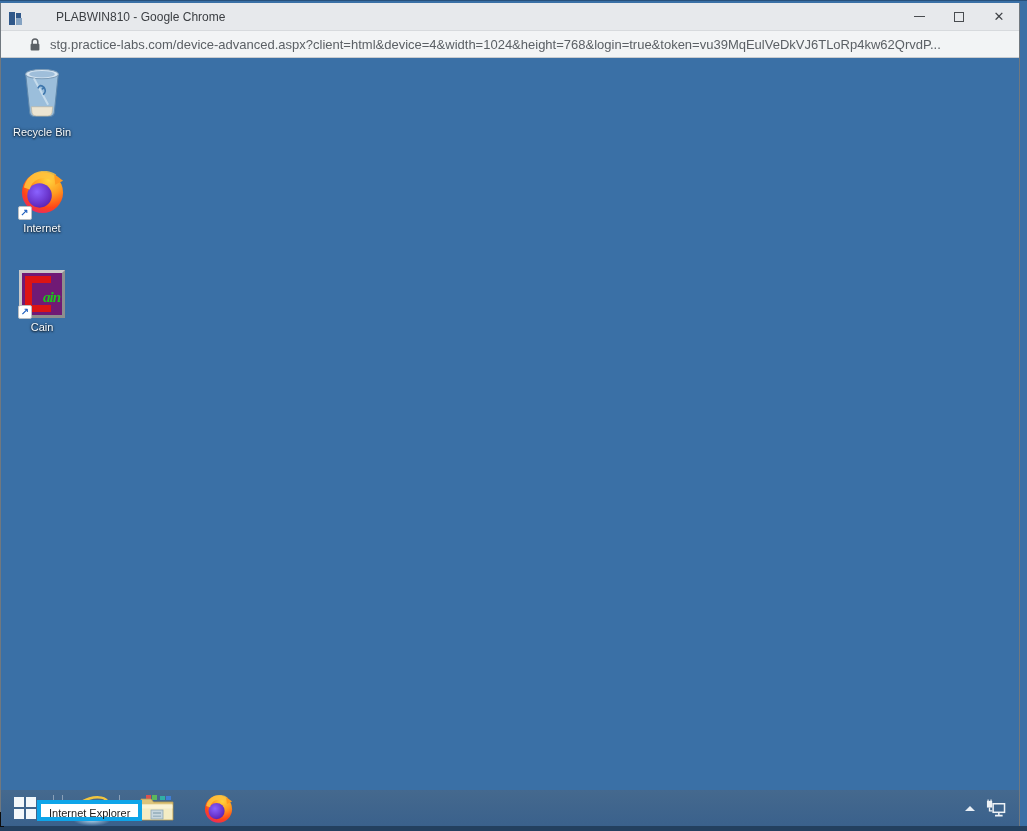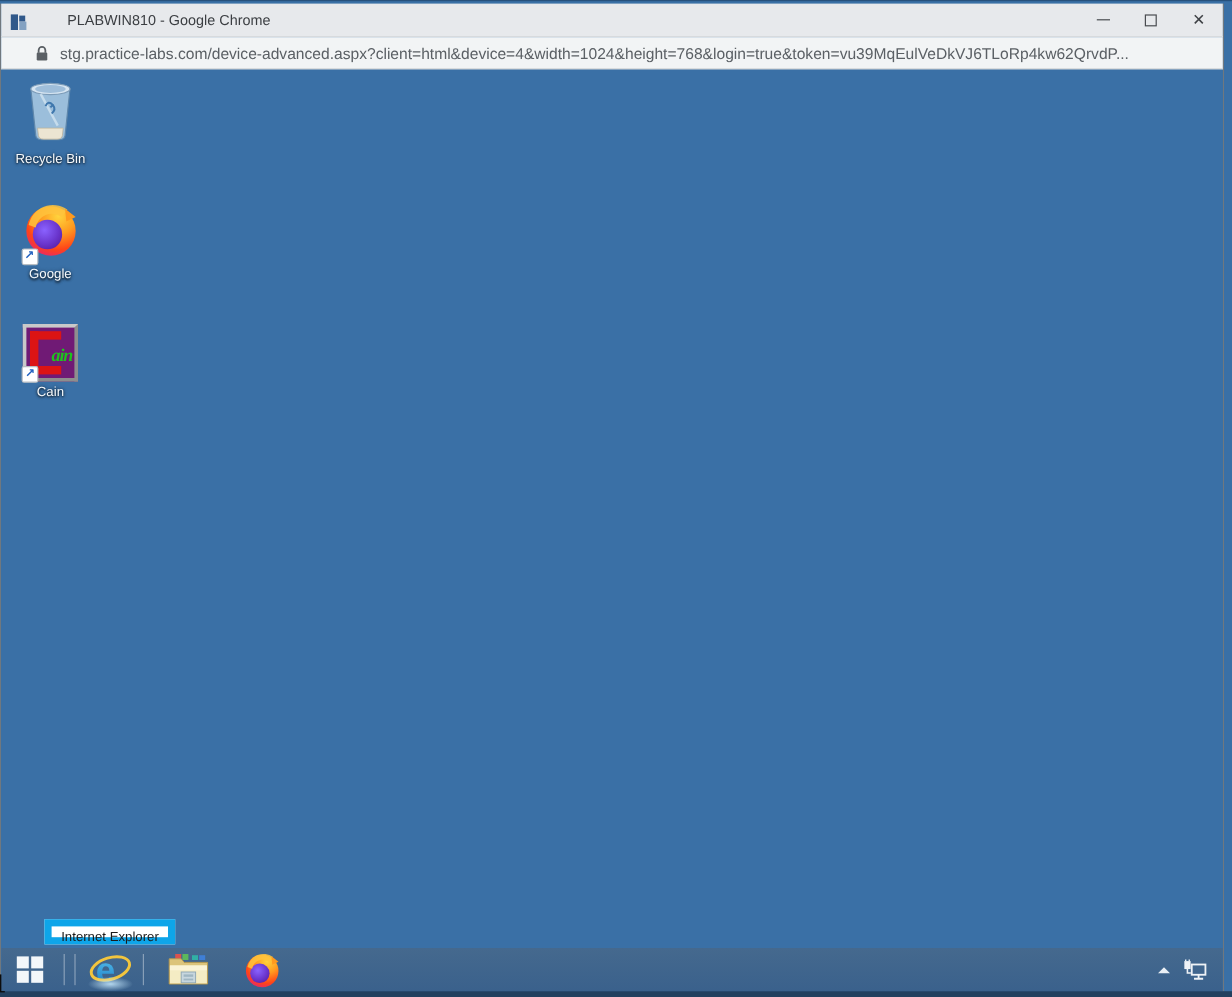--- a/index.html
+++ b/index.html
@@ -81,22 +81,22 @@
     border-left:7px solid #dc1414; border-top:7px solid #dc1414; border-bottom:7px solid #dc1414;
   }
   .cain-text {
     position:absolute; right:2px; bottom:9px; color:#1ec41e;
     font-family:"Liberation Serif","DejaVu Serif",serif;
     font-style:italic; font-weight:bold; font-size:15px; letter-spacing:-1px;
   }
 
   
   .tooltip {
-    position:absolute; left:36px; top:708px; height:21px;
-    background:#ffffff; border:6px solid #0ea5e9; padding:3px 8px 0 8px;
+    position:absolute; left:36px; top:742px; height:21px;
+    background:#ffffff; border:4px solid #0ea5e9; padding:3px 8px 0 8px;
     font-size:11px; color:#1b1b1b; white-space:nowrap; z-index:5;
   }
 
   
   .taskbar {
     position:absolute; left:0; bottom:0; width:100%; height:36px;
     background:linear-gradient(#45698e, #3a618c);
     display:flex; align-items:center; z-index:4;
   }
   .tb-btn {
@@ -194,21 +194,21 @@
                 <stop offset="100%" stop-color="#551b9e"></stop>
               </radialGradient>
             </defs>
             <circle cx="24" cy="25" r="21" fill="url(#fxo)"></circle>
             <circle cx="21" cy="28" r="12.5" fill="url(#fxi)"></circle>
             <path d="M5 20 A21 21 0 0 1 38 7 L33 13 A14 14 0 0 0 11 22 Z" fill="#ffc33d" fill-opacity="0.85"></path>
             <path d="M36 6 L45 13 L37 17 Z" fill="#ff9a1f"></path>
           </svg>
           <span class="shortcut-badge">↗</span>
         </div>
-        <div class="desk-label">Google</div>
+        <div class="desk-label">Internet</div>
       </div>
 
       <div class="desk-icon" style="top:212px">
         <div class="art">
           <div class="cain-box">
             <div class="cain-c"></div>
             <div class="cain-text">ain</div>
           </div>
           <span class="shortcut-badge">↗</span>
         </div>

